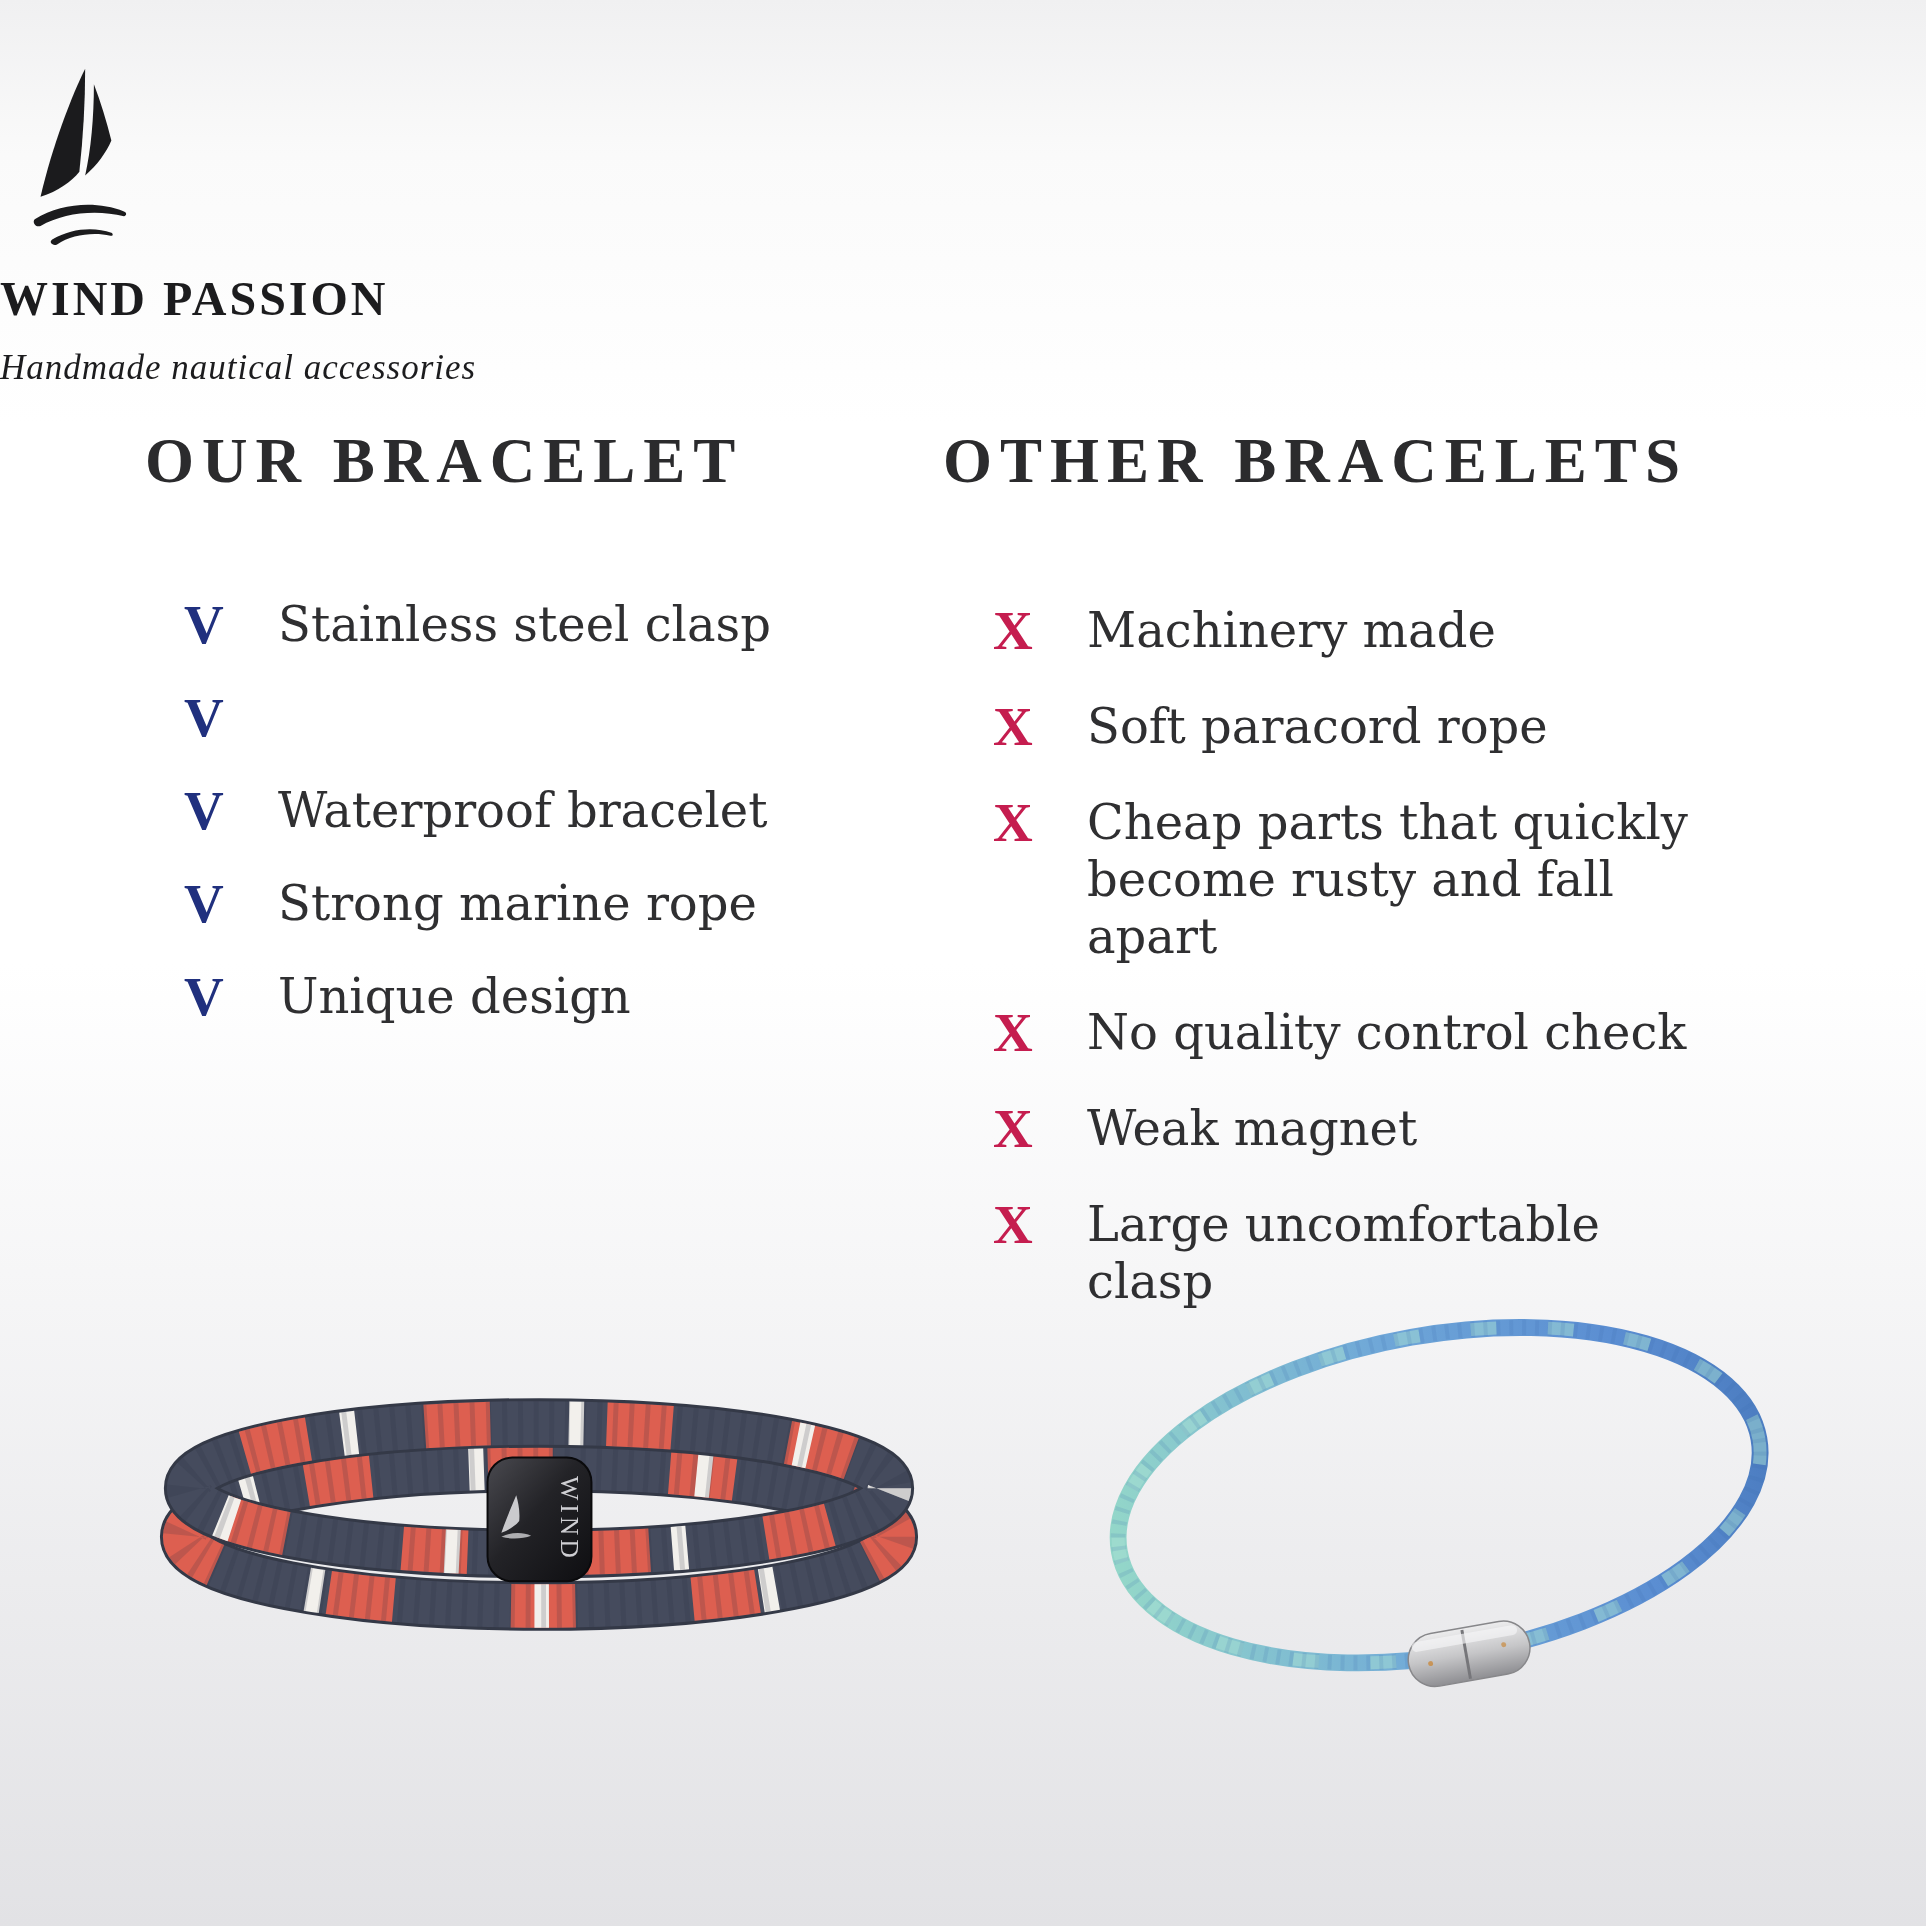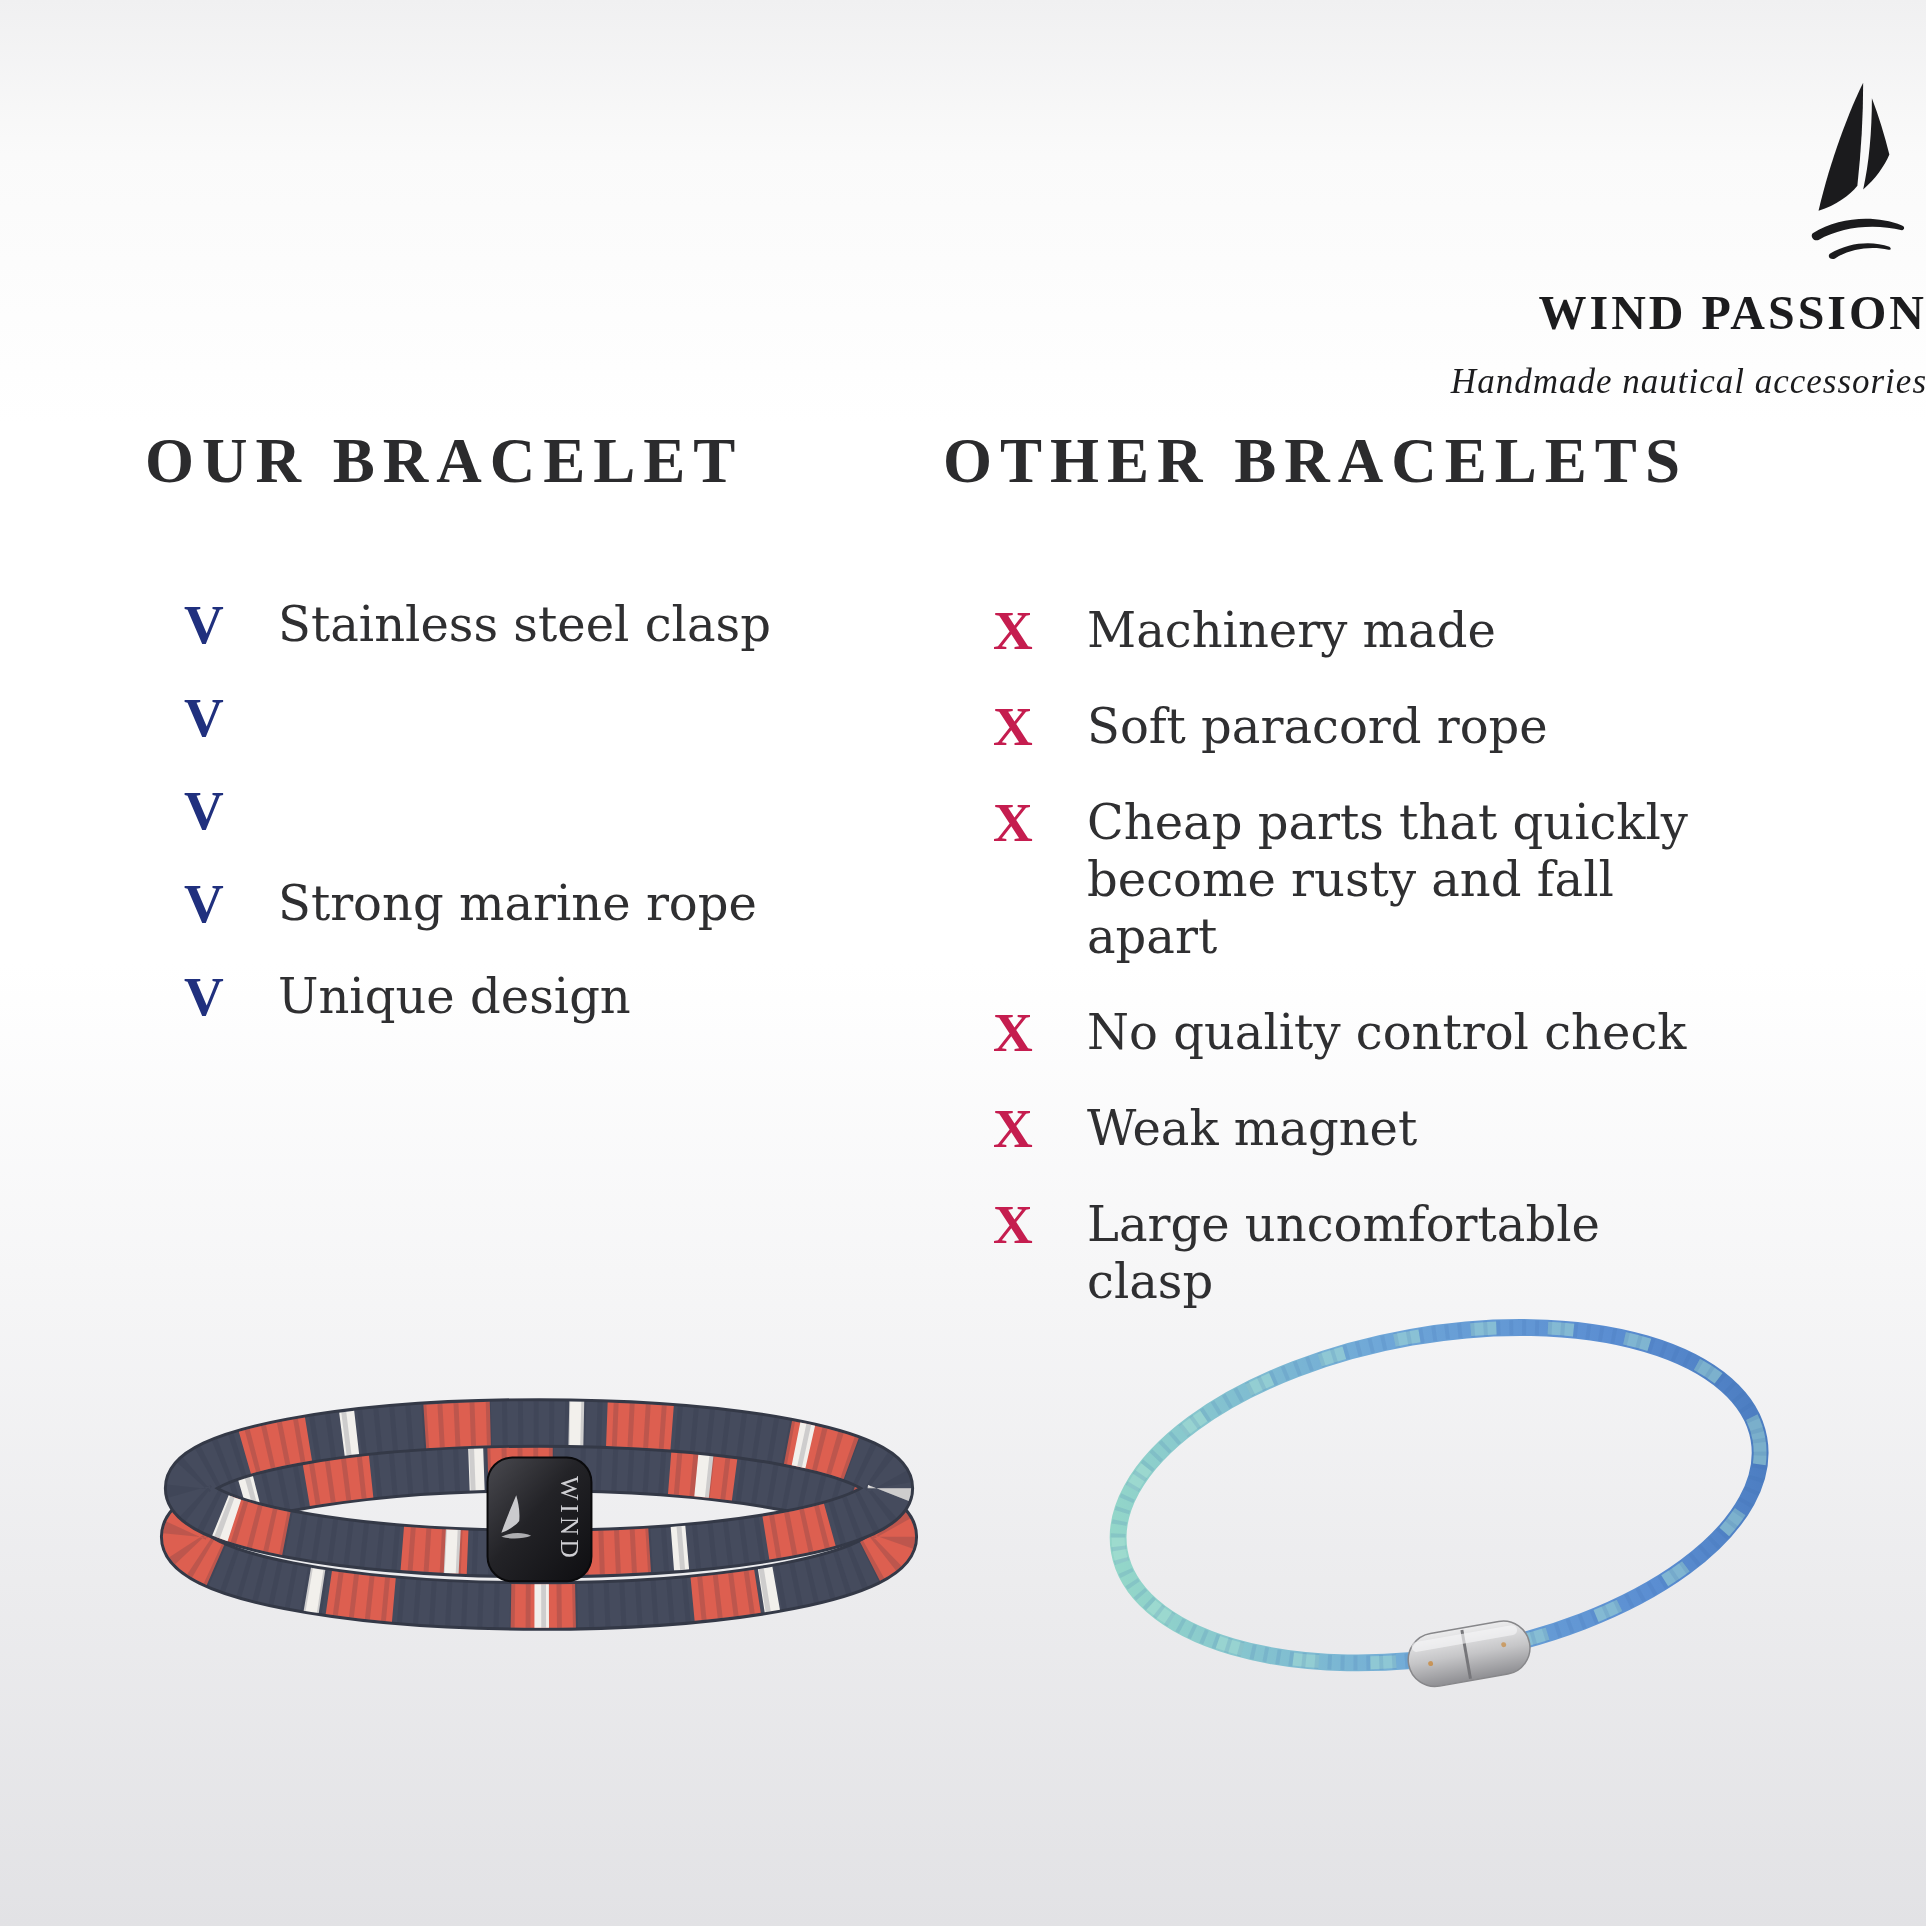--- a/index.html
+++ b/index.html
@@ -6,21 +6,21 @@
   body{
     width:1927px;height:1927px;overflow:hidden;
     font-family:"Liberation Serif",serif;
     background:linear-gradient(180deg,
       var(--background-top,#f0f0f1) 0%, #fafafa 8%, #ffffff 22%,
       #ffffff 50%, #f6f6f7 66%, #ececee 82%, var(--background-bottom,#e2e2e5) 100%);
   }
   .page{position:relative;width:1927px;height:1927px;}
 
   
-  .brand{position:absolute;top:77px;left:0;width:100%;text-align:right;}
+  .brand{position:absolute;top:63px;left:0;width:100%;text-align:left;}
   .brand svg.logo{display:inline-block;height:194px;width:149px;}
   .brand h1{
     margin:8px 0 0 0;font-size:48px;font-weight:700;letter-spacing:3px;
     color:var(--brand-text,#1c1c1e);line-height:59px;
     font-family:"Liberation Serif",serif;
   }
   .brand .tagline{
     margin:16px 0 0 0;font-size:35px;font-style:italic;letter-spacing:1px;
     color:var(--brand-text,#1c1c1e);line-height:48px;
     font-family:Liberation Serif, serif;font-weight:500;
@@ -85,20 +85,21 @@
     <ul class="features pros">
       <li class="feature">
         <span class="mark">V</span>
         <span class="txt">Stainless steel clasp</span>
       </li>
       <li class="feature">
         <span class="mark">V</span>
       </li>
       <li class="feature">
         <span class="mark">V</span>
+        <span class="txt">Waterproof bracelet</span>
       </li>
       <li class="feature">
         <span class="mark">V</span>
         <span class="txt">Strong marine rope</span>
       </li>
       <li class="feature">
         <span class="mark">V</span>
         <span class="txt">Unique design</span>
       </li>
     </ul>

